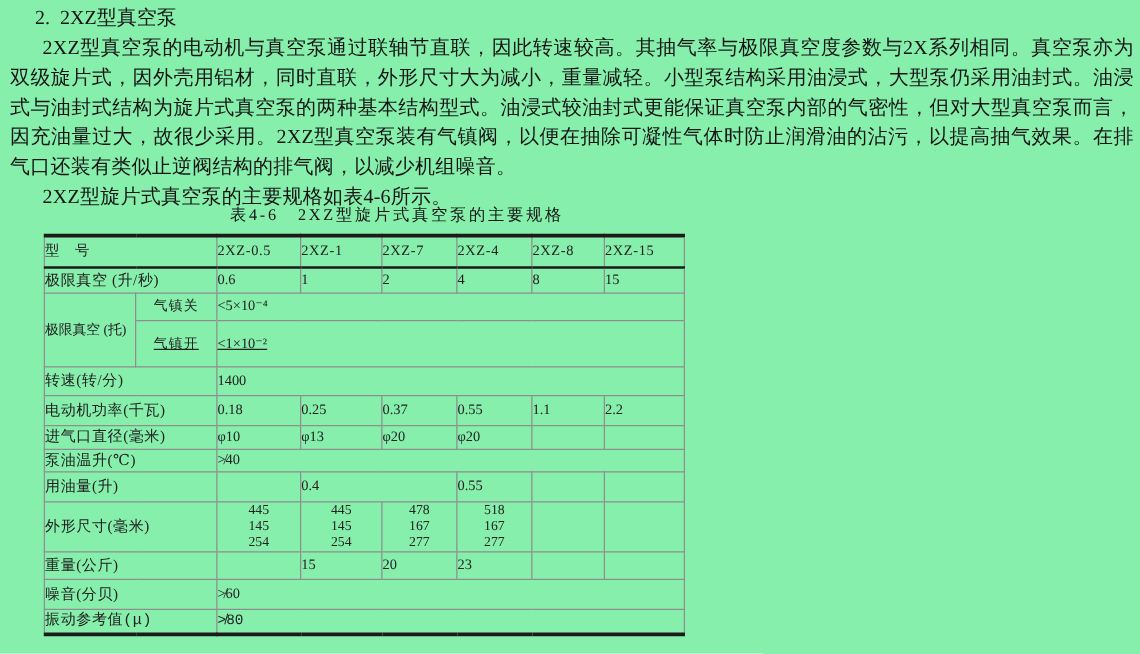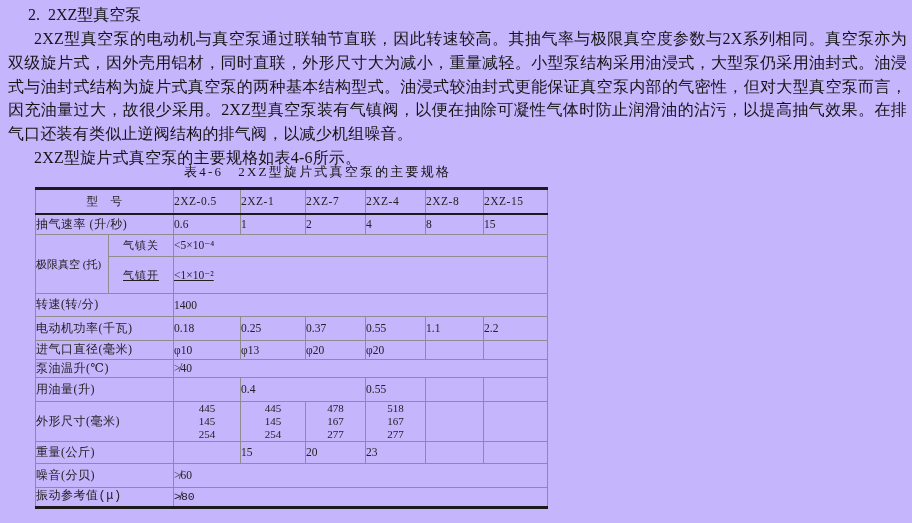--- a/index.html
+++ b/index.html
@@ -1,36 +1,36 @@
 <!DOCTYPE html>
 <html><head>
 <meta charset="utf-8">
 <style>
   html,body{margin:0;padding:0;background:#fff;}
   .page{
-    position:relative;width:912px;height:523px;background:#c4b5fd;
+    position:relative;width:912px;height:523px;background:#86efac;
     font-family:"Liberation Serif","DejaVu Serif","DejaVu Sans",serif;
     color:#151515;overflow:hidden;
   }
   .textblock{position:absolute;left:8px;top:3px;width:899px;}
   .heading{font-size:16px;line-height:24px;padding-left:20px;white-space:pre;}
   p.body{margin:0;font-size:16px;line-height:23.8px;text-align:justify;text-indent:26px;letter-spacing:0.2px;}
   p.closing{text-align:left;font-family:Liberation Serif, serif;}
   .table-title{position:absolute;left:184px;top:163px;font-size:13px;letter-spacing:2.2px;white-space:pre;}
   table.spec{
     position:absolute;left:35px;top:187px;width:512px;
     border-collapse:collapse;table-layout:fixed;
     font-size:12px;line-height:1.1;color:#222;
     border-top:3px solid #1b1b1b;border-bottom:3px solid #1b1b1b;
     border-left:1px solid #7d7d7d;border-right:1px solid #9a9a9a;
   }
   table.spec td{border:1px solid #8e8e8e;padding:0;vertical-align:middle;}
   td.lbl{text-align:left;padding-left:7px;letter-spacing:0.5px;white-space:nowrap;overflow:visible;font-size:12px;}
   td.lbl-narrow{text-align:left;padding-left:3px;letter-spacing:0;white-space:nowrap;overflow:visible;font-size:11px;}
-  td.corner{text-align:center;letter-spacing:6px;padding-left:0;}
+  td.corner{text-align:left;letter-spacing:6px;padding-left:0;}
   td.sub-lbl{text-align:center;border-left:1px dashed #9a9a9a;font-size:11px;letter-spacing:1px;}
   td.val{text-align:left;font-size:11.5px;}
   td.pre{white-space:pre-line;font-size:11px;line-height:13px;text-align:center;}
   td.shift{padding-left:58px;}
   td.left-val{text-align:left;padding-left:26px;}
   .dash-b{border-bottom:1px dashed #9a9a9a !important;}
   tr.r-head td{border-bottom:2px solid #1b1b1b;font-size:11.5px;letter-spacing:0.5px;}
   tr.r-head{height:25px;}
   tr.r-pump{height:21px;}
   tr.r-gbc{height:22px;}
@@ -75,21 +75,21 @@
       <td colspan="2" class="lbl corner">型　号</td>
       <td class="val">2XZ-0.5</td>
       <td class="val">2XZ-1</td>
       <td class="val">2XZ-7</td>
       <td class="val">2XZ-4</td>
       <td class="val">2XZ-8</td>
       <td class="val">2XZ-15</td>
     </tr>
 
     <tr class="r-pump">
-      <td colspan="2" class="lbl">抽气速率 (升/秒)</td>
+      <td colspan="2" class="lbl">极限真空 (升/秒)</td>
       <td class="val">0.6</td>
       <td class="val">1</td>
       <td class="val">2</td>
       <td class="val">4</td>
       <td class="val">8</td>
       <td class="val">15</td>
     </tr>
 
     <tr class="r-gbc">
       <td rowspan="2" class="lbl-narrow">极限真空 (托)</td>

